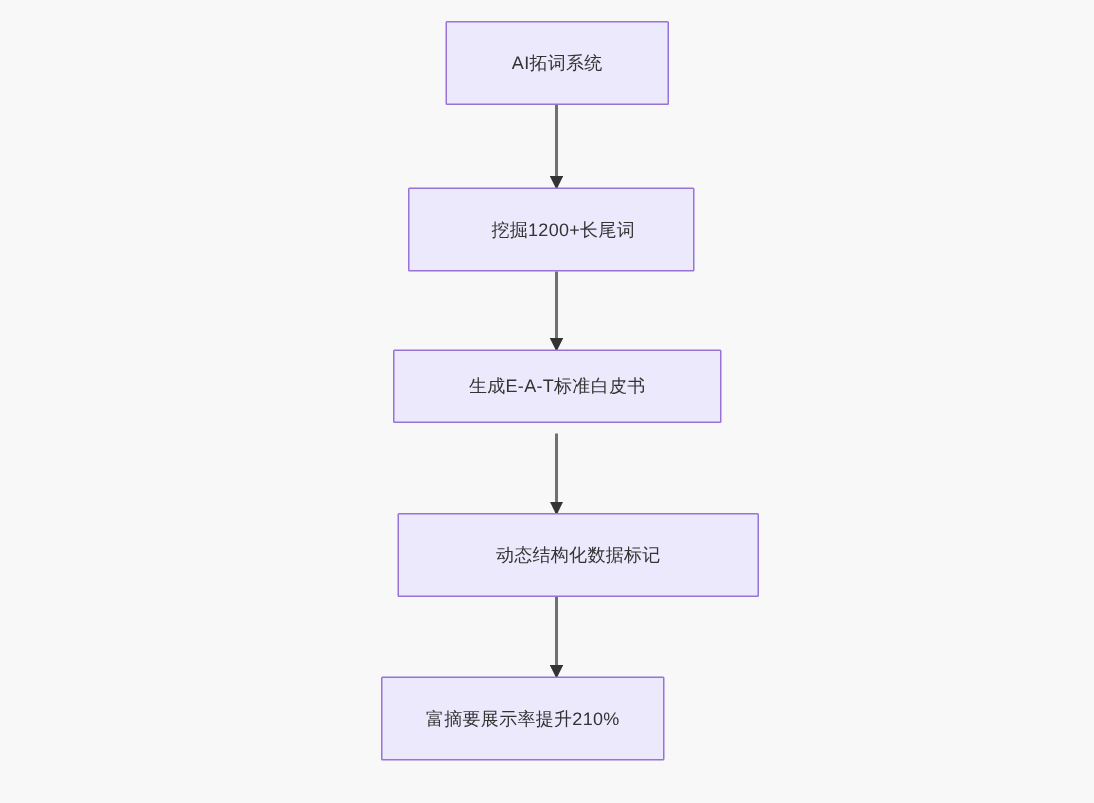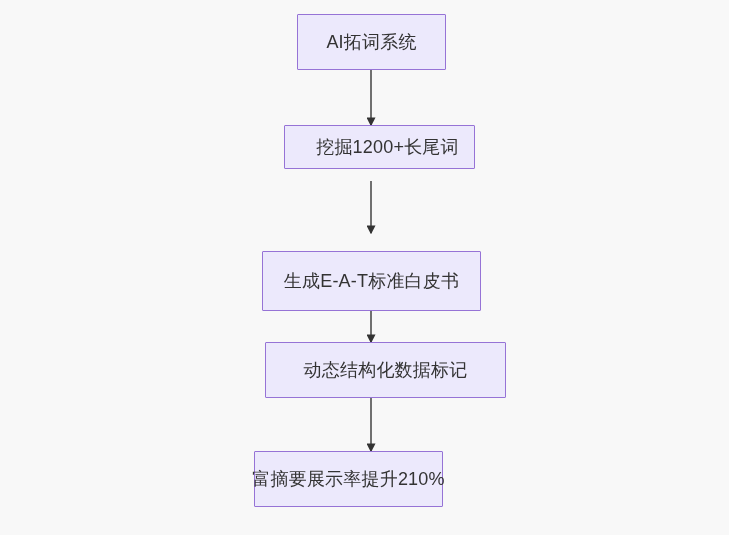--- a/index.html
+++ b/index.html
@@ -39,31 +39,31 @@
     background: #ece9fc;
     border: 1.4px solid #9673d6;
     border-radius: 1px;
     display: flex;
     align-items: center;
     justify-content: center;
     text-align: center;
   }
   .flow-node-label {
     color: #333333;
-    font-size: 18px;
+    font-size: 12px;
     line-height: 1.25;
     letter-spacing: 0.2px;
     white-space: nowrap;
     font-family: "Liberation Sans", "DejaVu Sans", sans-serif;
   }
 
   
   #node-0 { left: 297px; top: 14px;  width: 149px; height: 56px; }
-  #node-1 { left: 284px; top: 125px; width: 191px; height: 44px; padding-left: 16px; }
-  #node-2 { left: 262px; top: 251px; width: 219px; height: 60px; }
+  #node-1 { left: 272px; top: 125px; width: 191px; height: 56px; padding-left: 16px; }
+  #node-2 { left: 262px; top: 233px; width: 219px; height: 49px; }
   #node-3 { left: 265px; top: 342px; width: 241px; height: 56px; }
   #node-4 { left: 254px; top: 451px; width: 189px; height: 56px; }
 </style>
 </head>
 <body>
 
 <div id="flowchart-canvas">
 
   <svg id="connector-layer" width="729" height="535" viewBox="0 0 729 535" xmlns="http://www.w3.org/2000/svg">
     <defs>

